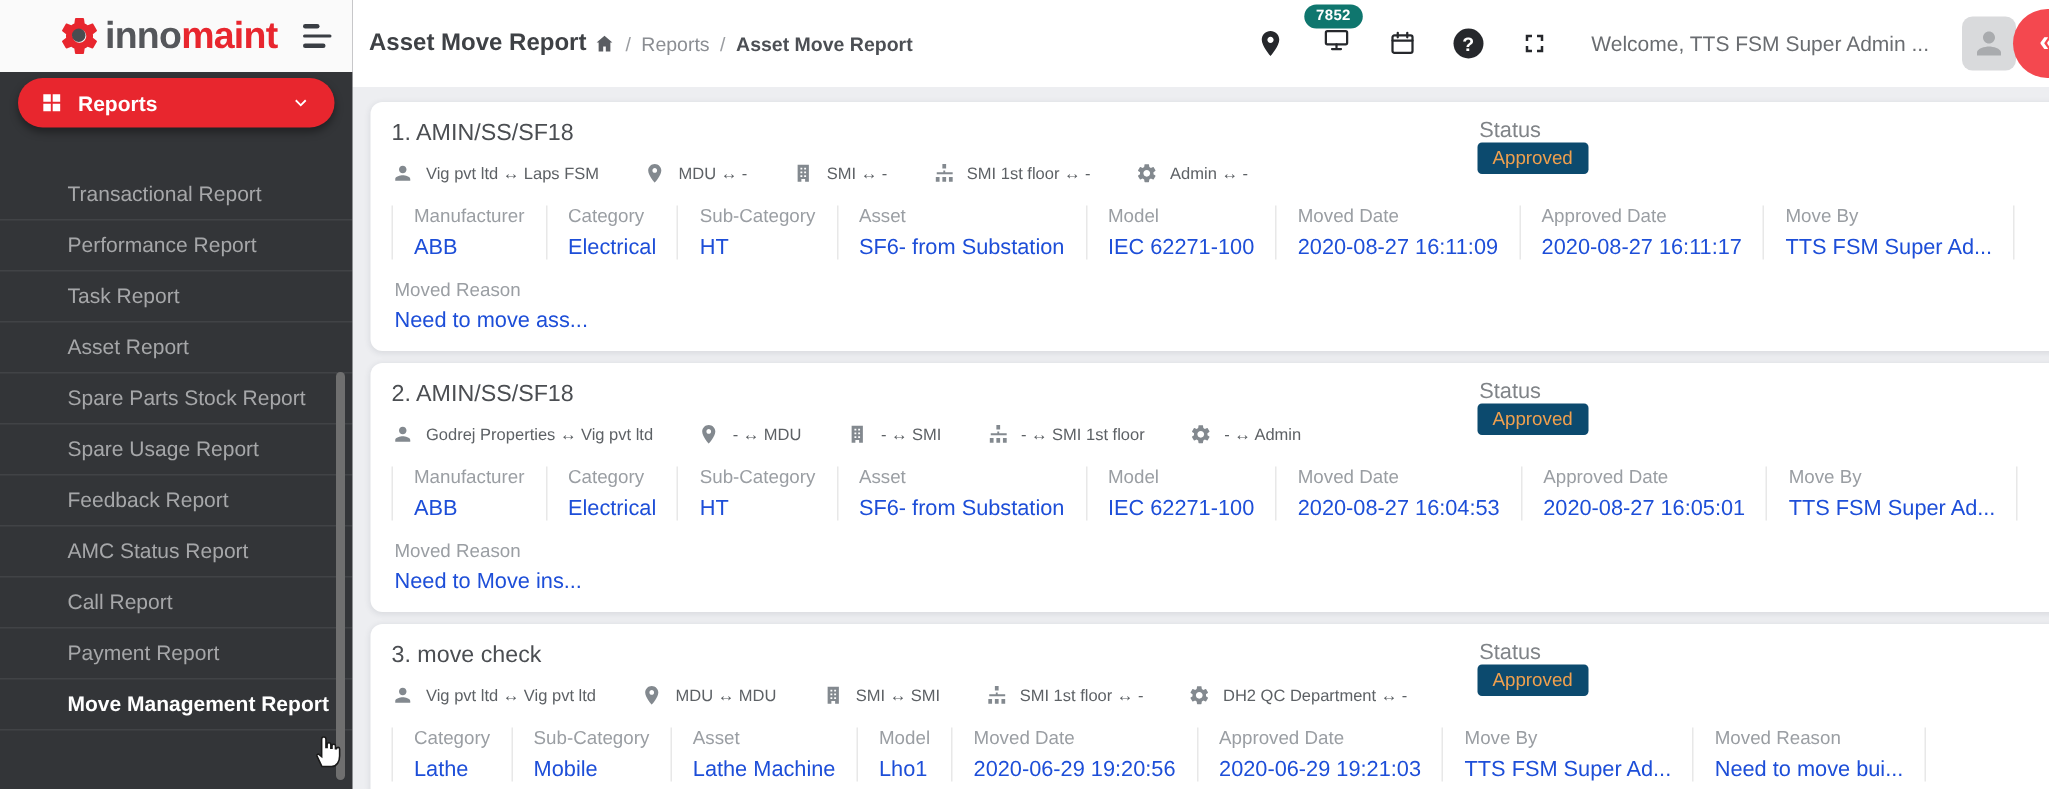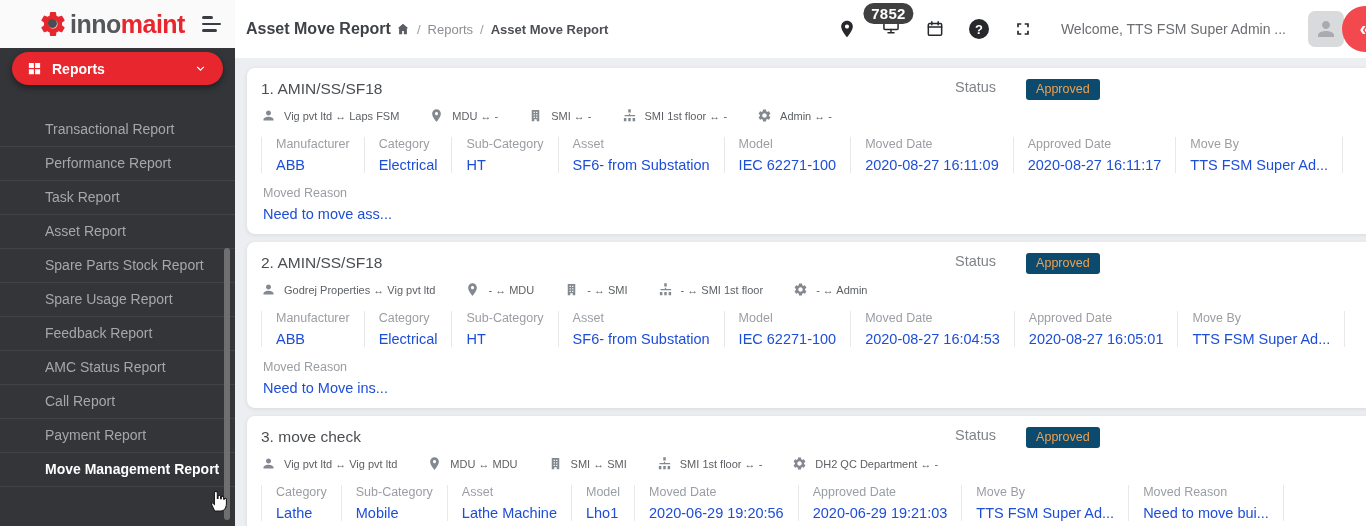--- a/index.html
+++ b/index.html
@@ -55,21 +55,21 @@
   .crumbs .home-ic{width:14px;height:14px;fill:#5a5d62;}
   .crumbs .sep{color:#9a9da1;}
   .crumbs .current{color:#4c4f54;font-weight:bold;}
 
   .tb-icons{margin-left:auto;display:flex;align-items:center;gap:24px;}
   .tb-ic{width:20px;height:20px;color:#26282c;fill:#26282c;cursor:pointer;}
   .stroke-ic{fill:none;stroke:#26282c;stroke-width:1.8;stroke-linecap:round;stroke-linejoin:round;}
   .notif{position:relative;cursor:pointer;}
   .notif-badge{
     position:absolute;top:-14px;left:50%;transform:translateX(-55%);
-    background:#404040;color:#fff;font-size:15px;font-weight:bold;
+    background:#0f766e;color:#fff;font-size:10px;font-weight:bold;
     padding:3px 8px;border-radius:11px;line-height:1;letter-spacing:.2px;
   }
   .help-circle{width:20px;height:20px;border-radius:50%;background:#26282c;color:#fff;
     font-size:13px;font-weight:bold;display:flex;align-items:center;justify-content:center;cursor:pointer;}
   .welcome{font-size:14px;color:#6a6d71;white-space:nowrap;margin-left:4px;}
   .avatar{width:36px;height:36px;border-radius:7px;background:#d9dadc;position:relative;margin-left:-2px;margin-right:-26px;cursor:pointer;overflow:hidden;}
   .avatar svg{position:absolute;left:6px;top:6px;width:24px;height:24px;fill:#a9abae;}
   .collapse-btn{
     width:46px;height:46px;border-radius:50%;background:#f4484f;border:none;color:#fff;
     display:flex;align-items:center;justify-content:center;cursor:pointer;z-index:5;
@@ -79,21 +79,21 @@
   
   .content{
     position:absolute;left:235px;top:58px;right:14px;bottom:0;
     background:#edeef1;padding:10px 20px 0 12px;overflow:hidden;box-sizing:border-box;
   }
   .card{
     background:#fff;border-radius:8px;box-shadow:0 1px 4px rgba(28,39,60,.10);
     padding:12px 14px;margin-bottom:8px;position:relative;
   }
   .card-title{font-size:15.5px;color:#4b4e52;}
-  .status-wrap{position:absolute;left:708px;top:11px;display:flex;align-items:flex-start;}
+  .status-wrap{position:absolute;left:708px;top:11px;display:flex;align-items:center;flex-direction:column;}
   .status-label{font-size:14.5px;color:#808488;}
   .status-badge{margin-left:30px;background:#0c4a6e;color:#f0a04e;font-size:12.5px;padding:4px 10px;border-radius:3px;line-height:1;}
   .transfers{display:flex;align-items:center;gap:30px;margin-top:10px;}
   .transfer{display:flex;align-items:center;gap:8px;font-size:11px;color:#5d6165;white-space:nowrap;}
   .transfer svg{width:15px;height:15px;fill:#83898f;flex:0 0 auto;}
   .fields{display:flex;margin-top:14px;}
   .field{padding:0 14px;border-left:1px solid #e8e8e8;}
   .field:last-child{border-right:1px solid #e8e8e8;}
   .f-label{font-size:12.5px;color:#9a9ea3;white-space:nowrap;}
   .f-value{font-size:14.5px;color:#1d4ed8;margin-top:6px;white-space:nowrap;}

